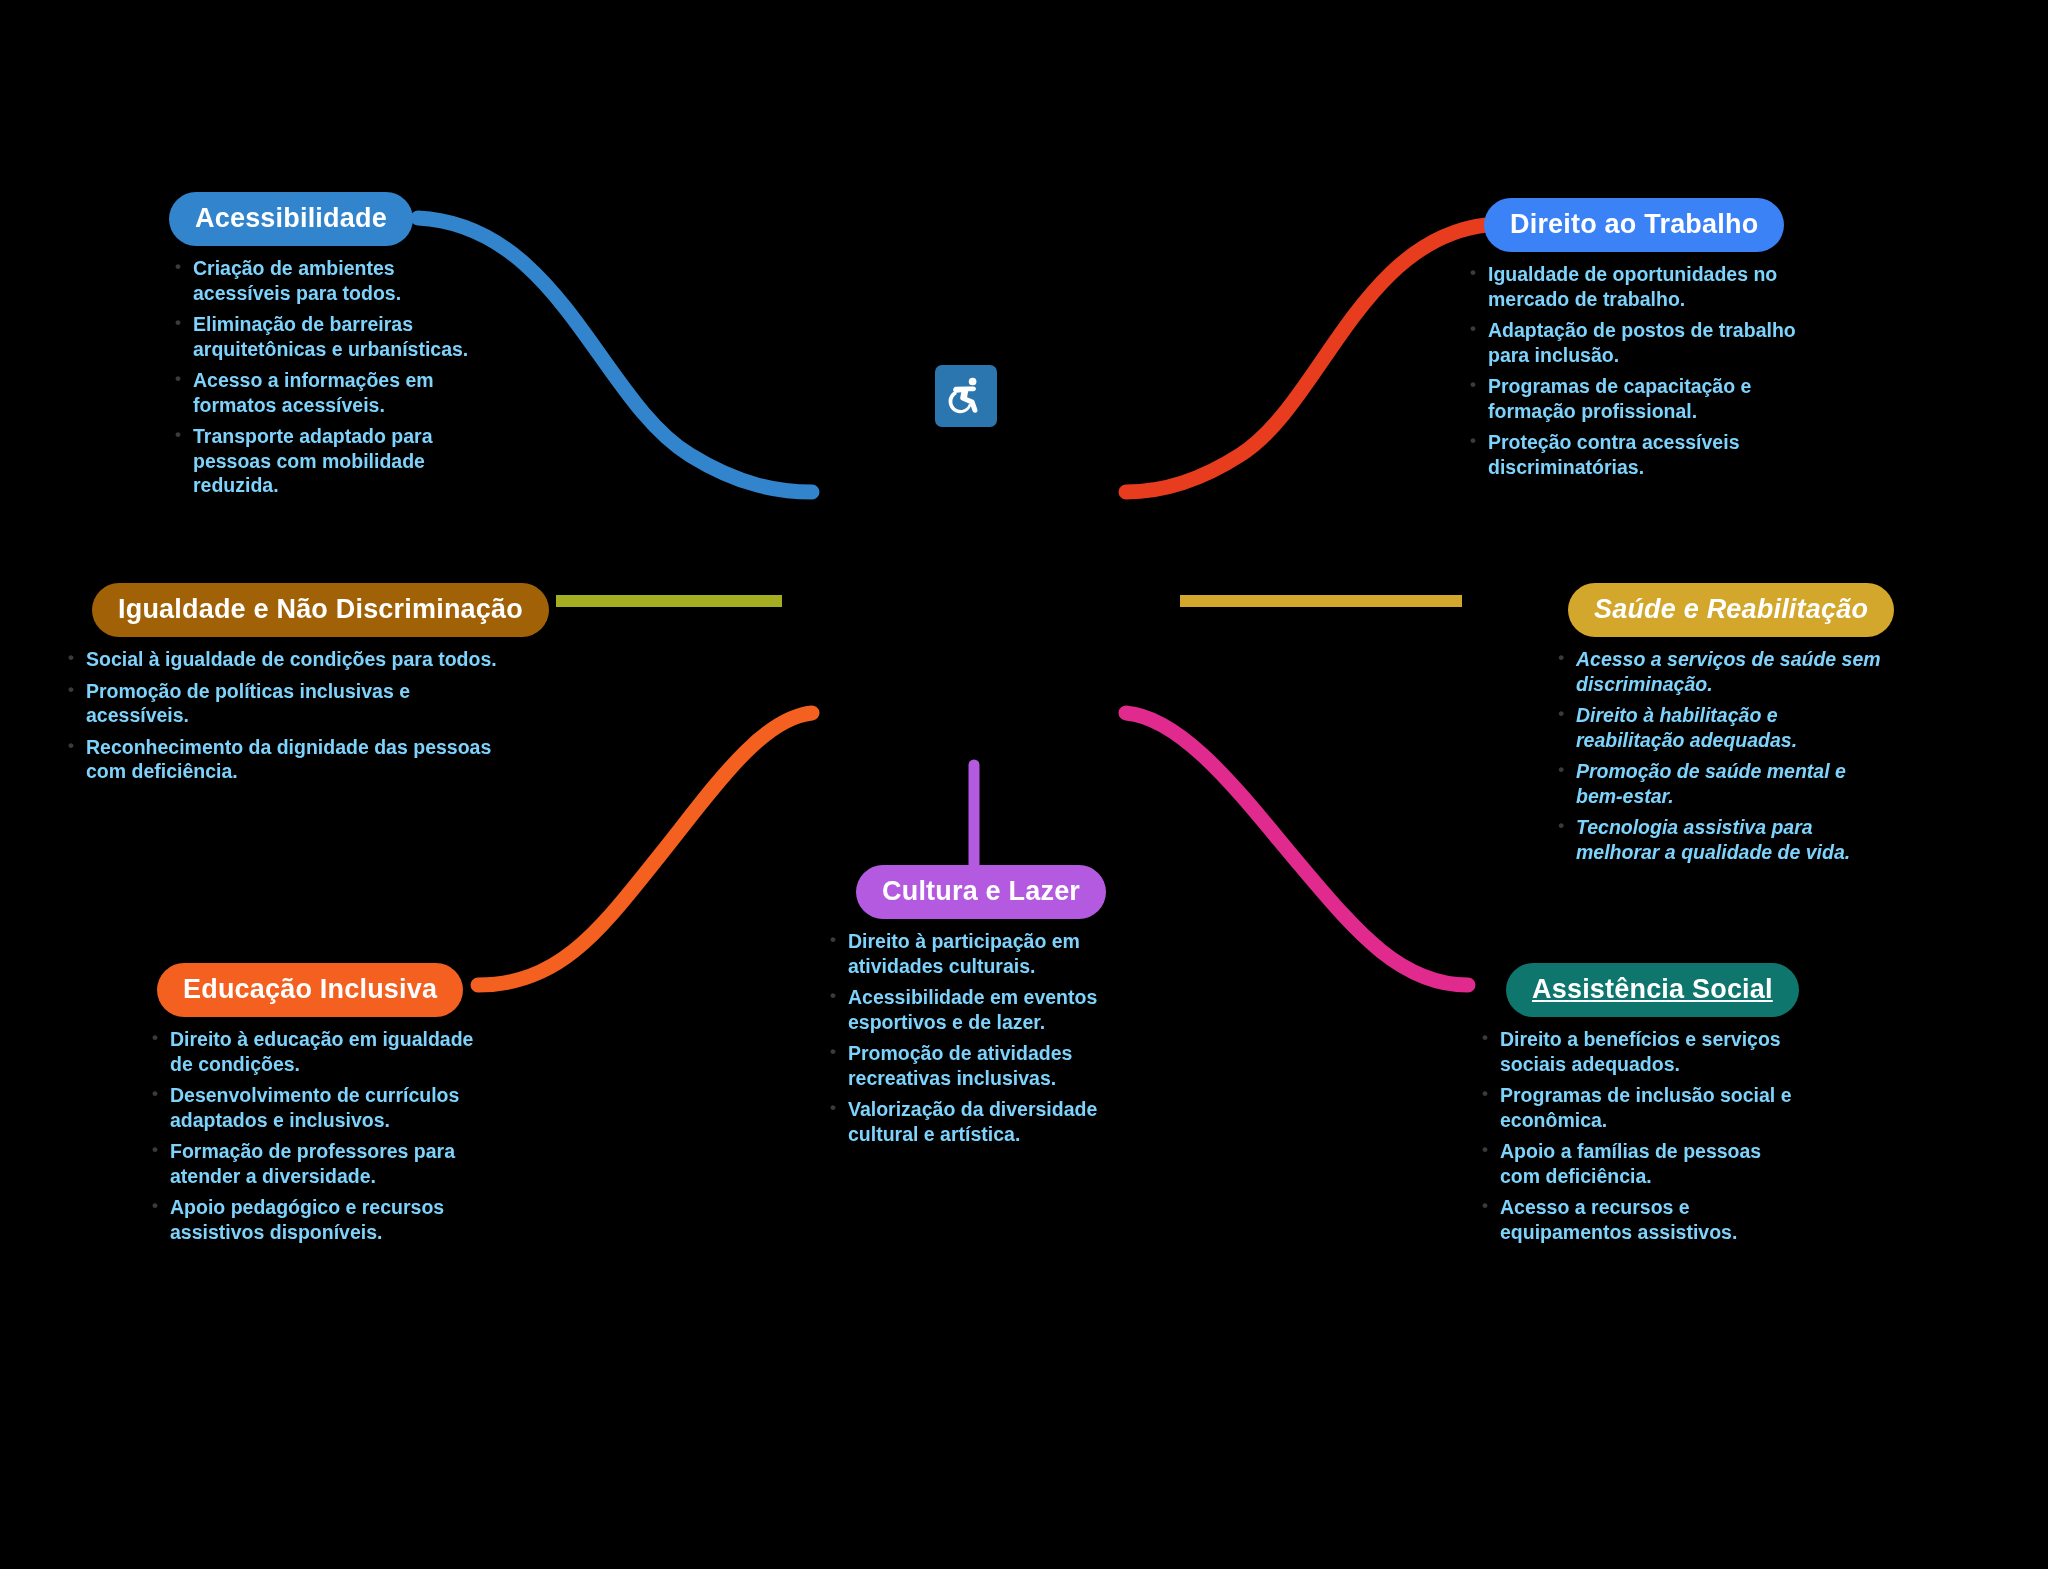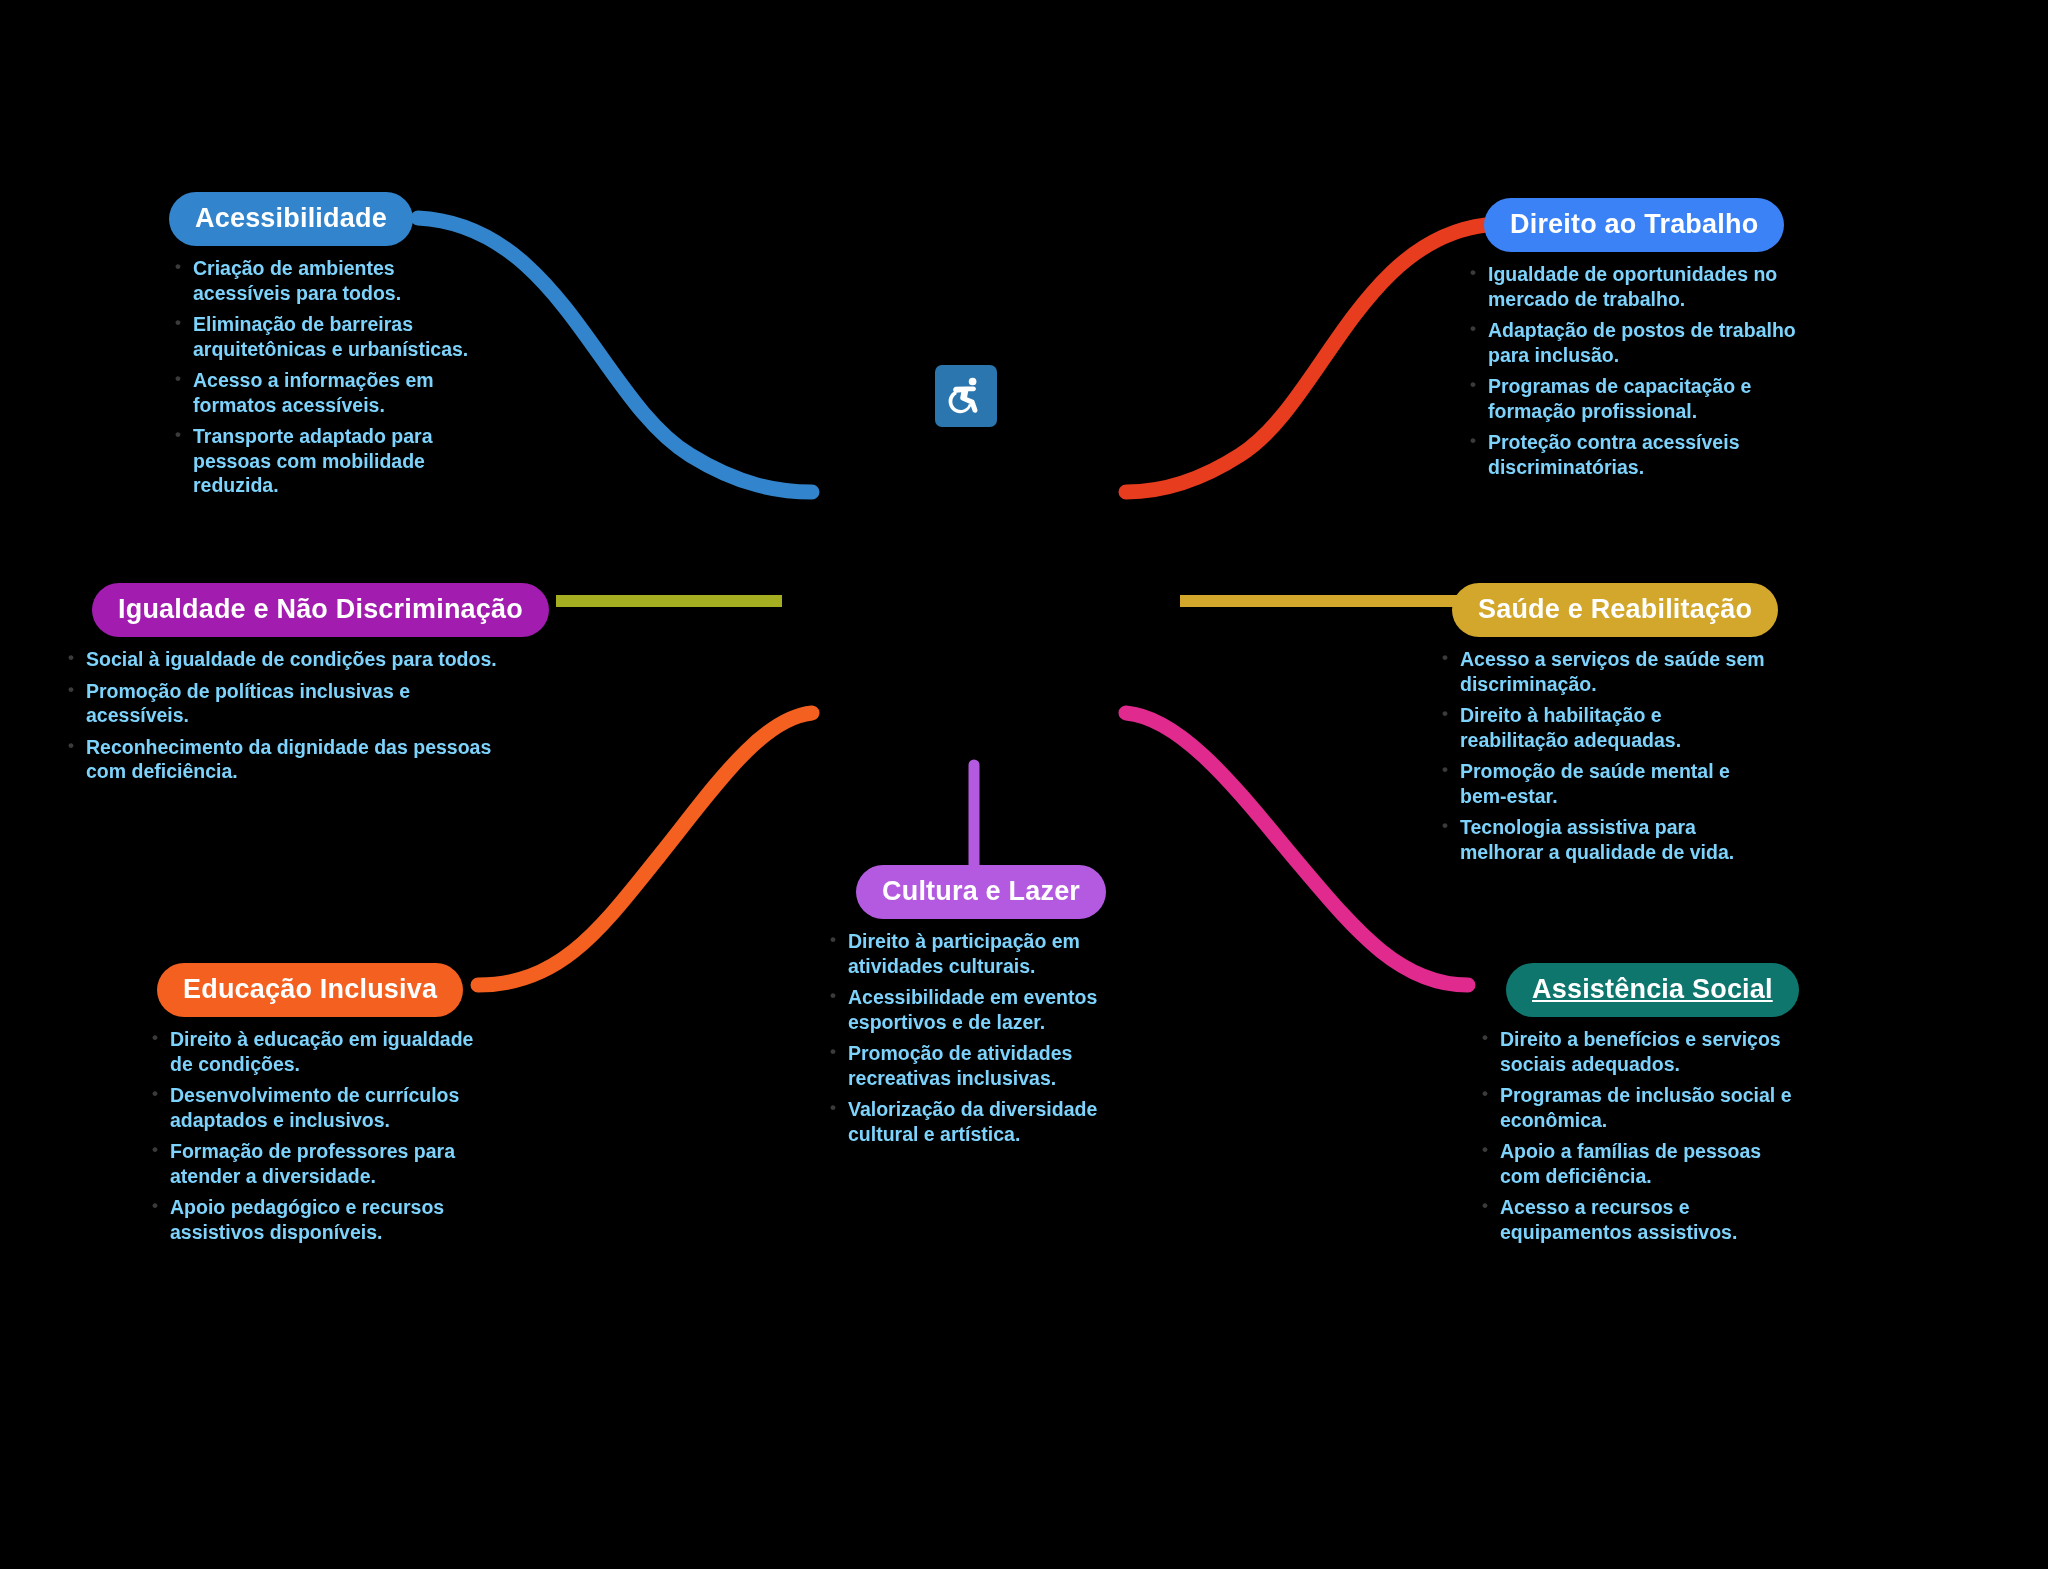--- a/index.html
+++ b/index.html
@@ -12,21 +12,21 @@
         font-size:27px;line-height:1;padding:13px 26px 14px 26px;white-space:nowrap;
         letter-spacing:.2px;}
   .bullets{margin:10px 0 0 0;padding:0;list-style:none;}
   .bullets li{position:relative;color:#7dd3fc;font-weight:bold;font-size:19.5px;
               line-height:24.5px;padding-left:18px;margin-bottom:7px;}
   .bullets li:before{content:"•";position:absolute;left:0;top:-1px;color:#3b3b3b;font-size:17px;}
   
   #n-acessibilidade{left:175px;top:192px;width:300px;}
   #n-trabalho{left:1470px;top:198px;width:345px;}
   #n-igualdade{left:68px;top:583px;width:450px;}
-  #n-saude{left:1442px;top:583px;width:330px;}
+  #n-saude{left:1558px;top:583px;width:330px;font-style:italic;}
   #n-educacao{left:152px;top:963px;width:330px;}
   #n-cultura{left:830px;top:865px;width:300px;}
   #n-assistencia{left:1482px;top:963px;width:320px;}
   
   #n-acessibilidade .pill{margin-left:-6px;}
   #n-igualdade .pill{margin-left:24px;}
   #n-educacao .pill{margin-left:5px;}
   #n-cultura .pill{margin-left:26px;}
   #n-trabalho .pill{margin-left:14px;}
   #n-saude .pill{margin-left:10px;}
@@ -80,21 +80,21 @@
     <span class="pill" style="background: #3b82f6;">Direito ao Trabalho</span>
     <ul class="bullets">
       <li>Igualdade de oportunidades no mercado de trabalho.</li>
       <li>Adaptação de postos de trabalho para inclusão.</li>
       <li>Programas de capacitação e formação profissional.</li>
       <li>Proteção contra acessíveis discriminatórias.</li>
     </ul>
   </div>
 
   <div class="node" id="n-igualdade">
-    <span class="pill" style="background: #a21caf;">Igualdade e Não Discriminação</span>
+    <span class="pill" style="background: #a16207;">Igualdade e Não Discriminação</span>
     <ul class="bullets">
       <li>Social à igualdade de condições para todos.</li>
       <li>Promoção de políticas inclusivas e acessíveis.</li>
       <li>Reconhecimento da dignidade das pessoas com deficiência.</li>
     </ul>
   </div>
 
   <div class="node" id="n-saude">
     <span class="pill" style="background: rgb(210, 167, 43);">Saúde e Reabilitação</span>
     <ul class="bullets">

